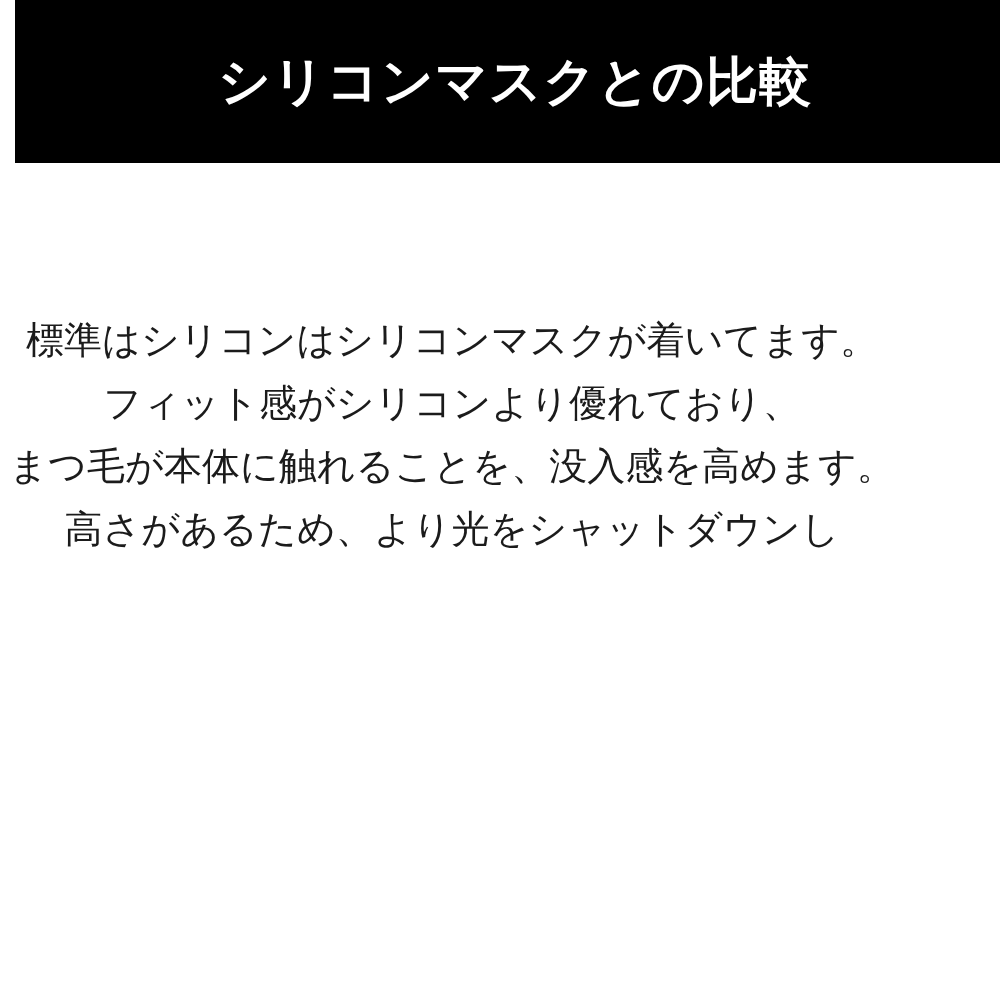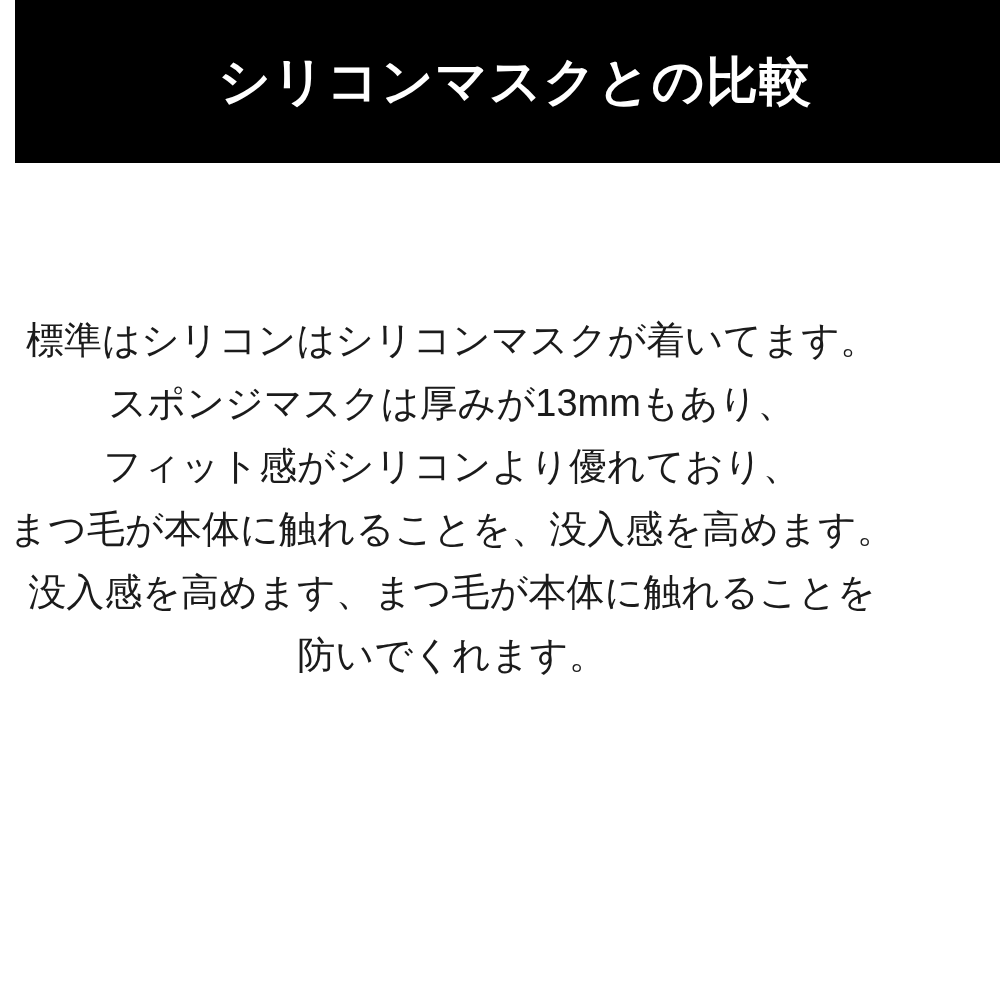--- a/index.html
+++ b/index.html
@@ -50,18 +50,16 @@
 </style>
 </head>
 <body>
 
 <div class="header-band">
   <div class="header-title">シリコンマスクとの比較</div>
 </div>
 
 <div class="body-text">
   <p>標準はシリコンはシリコンマスクが着いてます。</p>
-  <p>スポンジマスクは厚みが13mmもあり、</p>
   <p>フィット感がシリコンより優れており、</p>
   <p>まつ毛が本体に触れることを、没入感を高めます。</p>
-  <p>没入感を高めます、まつ毛が本体に触れることを</p>
-  <p>防いでくれます。</p>
+  <p>高さがあるため、より光をシャットダウンし</p>
 </div>
 
 </body></html>

